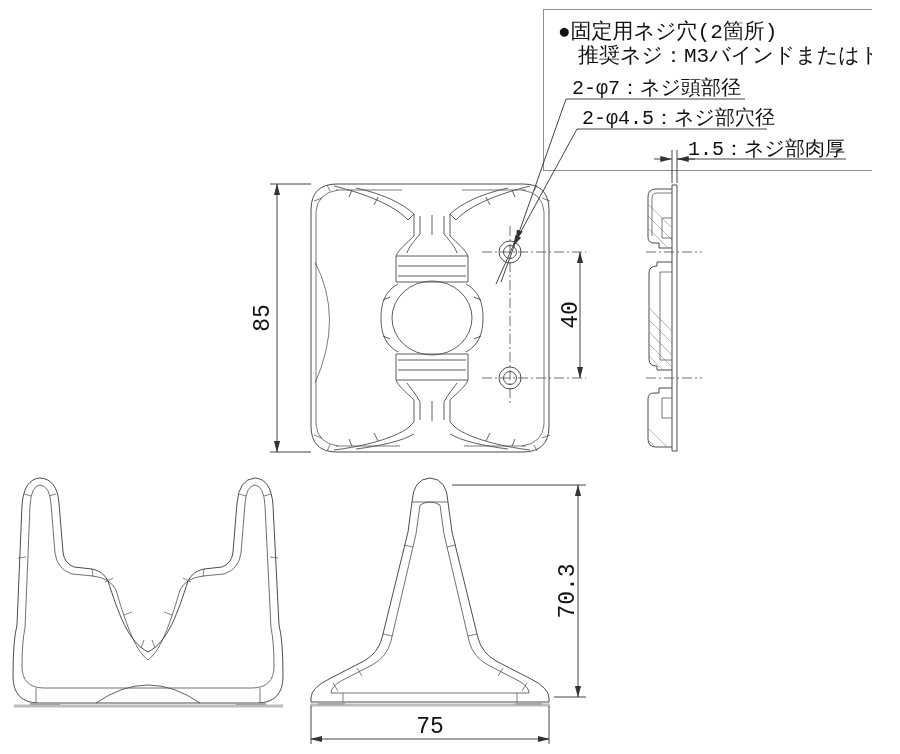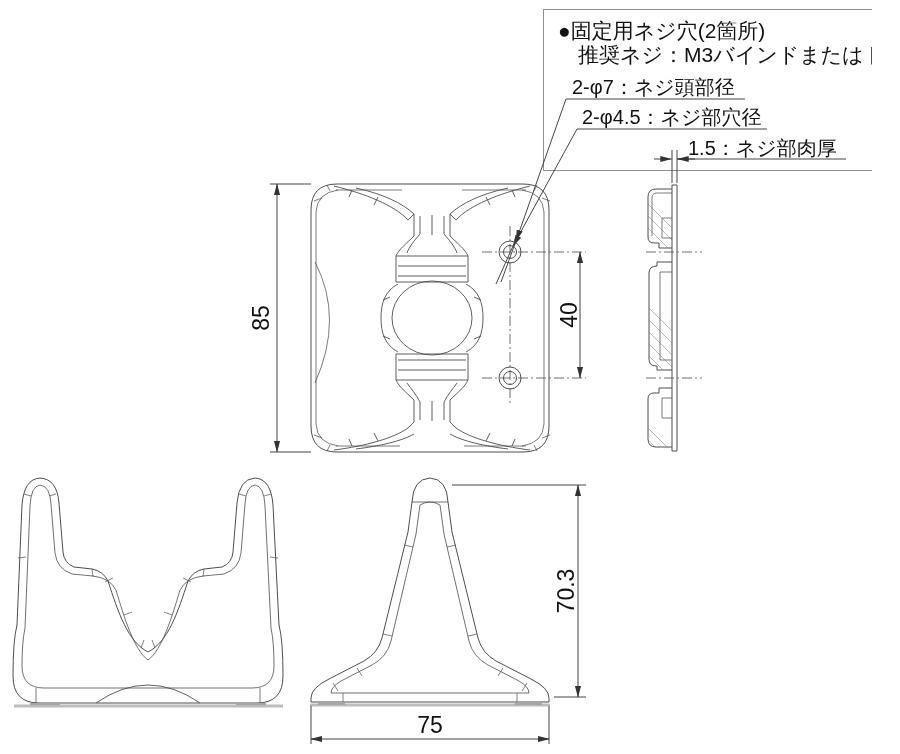--- a/index.html
+++ b/index.html
@@ -1,17 +1,17 @@
 <!DOCTYPE html>
 <html><head>
 <meta charset="utf-8">
 <style>
   html,body{margin:0;padding:0;background:#ffffff;}
   .canvas{position:relative;width:872px;height:754px;background:#ffffff;overflow:hidden;
-          font-family:Liberation Sans, sans-serif;}
+          font-family:Liberation Mono, monospace;}
   svg{display:block;}
   text{fill:#111;}
   .jp{font-size:21px;}
   .jp2{font-size:20px;}
   .dim{font-size:23px;fill:#111;}
 </style>
 </head>
 <body>
 
 <div class="canvas">

